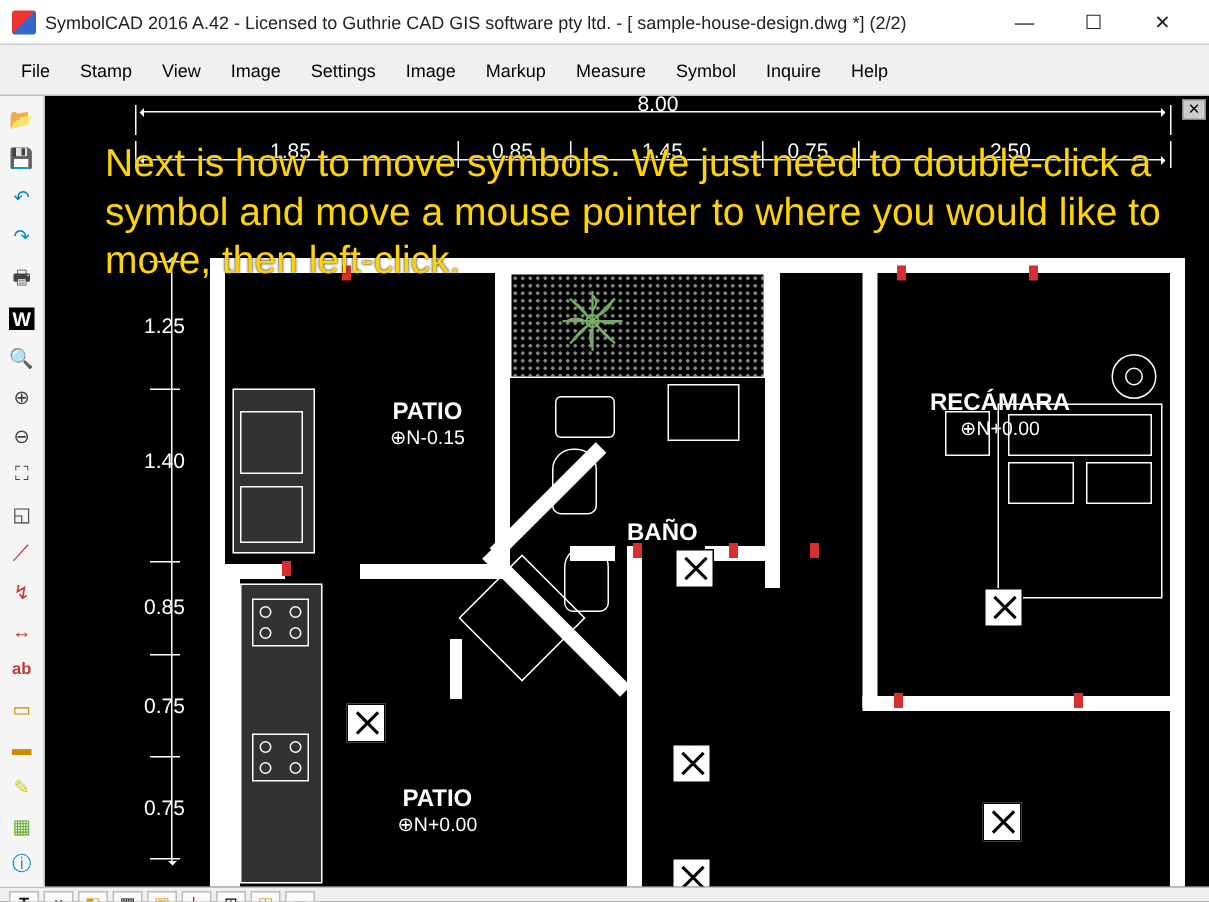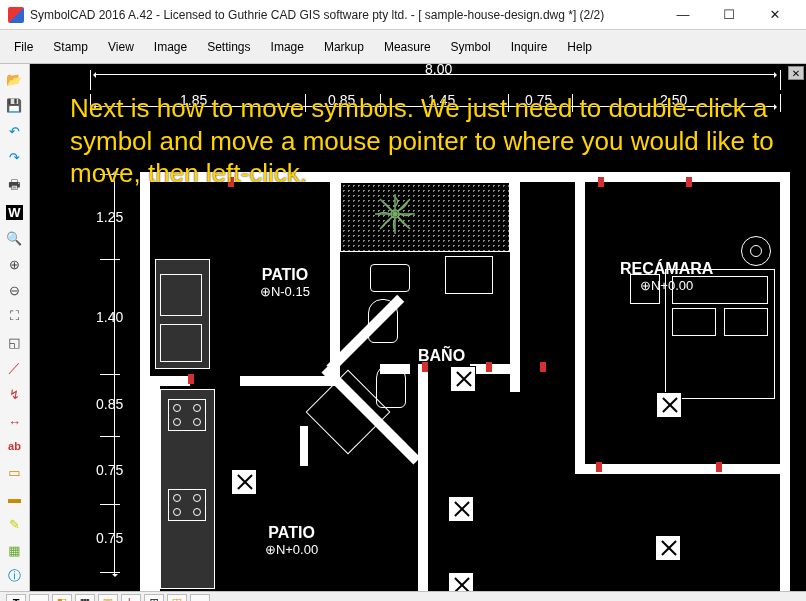--- a/index.html
+++ b/index.html
@@ -162,21 +162,21 @@
       <div class="dim" style="left:630px; top:28px">2.50</div>
 
       <div class="dimline-v" style="left:84px; top:110px; height:400px"></div>
       <div class="extline-h" style="left:70px; top:110px; width:20px"></div>
       <div class="extline-h" style="left:70px; top:195px; width:20px"></div>
       <div class="extline-h" style="left:70px; top:310px; width:20px"></div>
       <div class="extline-h" style="left:70px; top:372px; width:20px"></div>
       <div class="extline-h" style="left:70px; top:440px; width:20px"></div>
       <div class="extline-h" style="left:70px; top:508px; width:20px"></div>
       <div class="dim" style="left:66px; top:145px">1.25</div>
-      <div class="dim" style="left:66px; top:245px">1.40</div>
+      <div class="dim" style="left:66px; top:235px">1.40</div>
       <div class="dim" style="left:66px; top:332px">0.85</div>
       <div class="dim" style="left:66px; top:398px">0.75</div>
       <div class="dim" style="left:66px; top:466px">0.75</div>
 
       <div class="wall wall-h" style="left:110px; top:108px; width:650px"></div>
       <div class="wall wall-v" style="left:110px; top:108px; height:420px"></div>
       <div class="wall wall-v" style="left:750px; top:108px; height:420px"></div>
 
       <div class="wall wall-v" style="left:300px; top:118px; height:200px"></div>
       <div class="wall wall-v" style="left:480px; top:118px; height:210px"></div>

